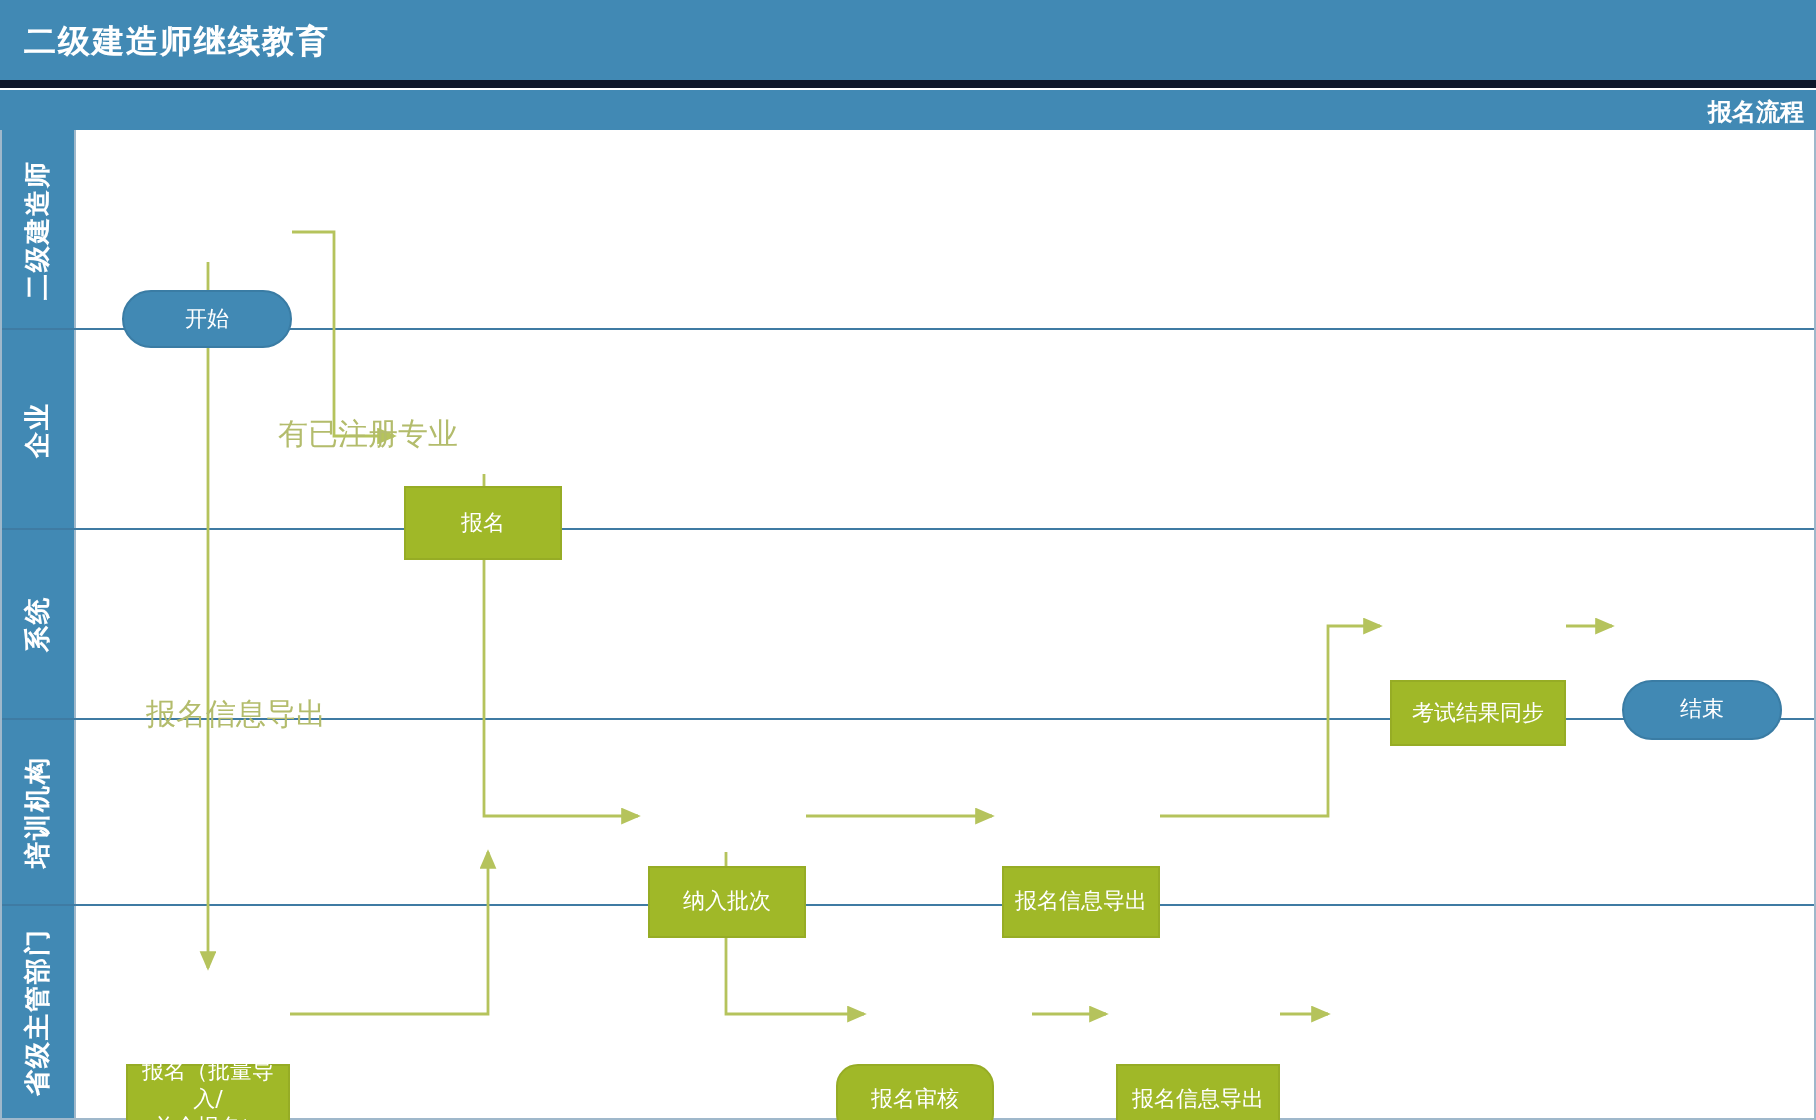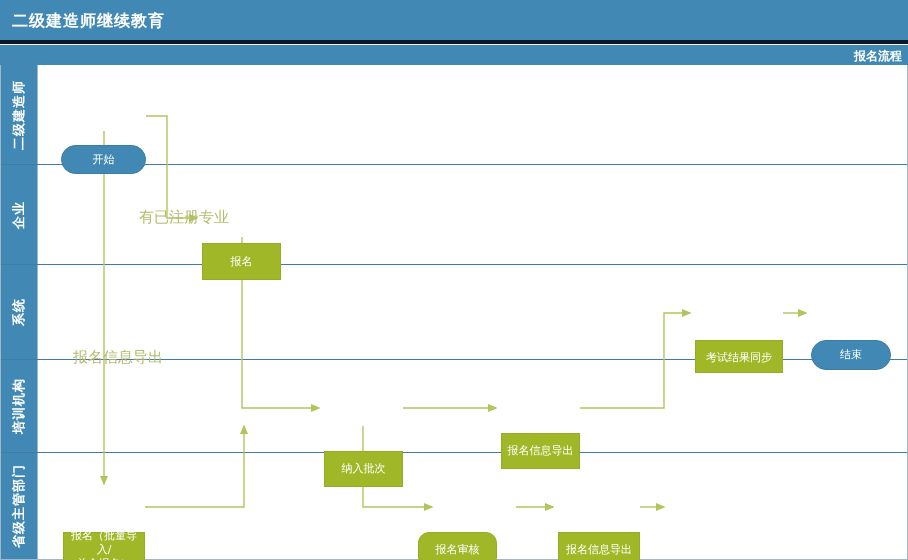--- a/index.html
+++ b/index.html
@@ -219,21 +219,21 @@
           <path d="M 579 343 L 663 343 L 663 248 L 689 248" fill="none" stroke="#b5c35c" stroke-width="1.4" marker-end="url(#arrow)"></path>
           <path d="M 639 442 L 663 442" fill="none" stroke="#b5c35c" stroke-width="1.4" marker-end="url(#arrow)"></path>
           <path d="M 782 248 L 805 248" fill="none" stroke="#b5c35c" stroke-width="1.4" marker-end="url(#arrow)"></path>
         </g>
     </svg>
     <div class="nodes" id="nodes-container">
         <div class="node terminator" style="left: 60px; top: 37px; width: 85px; height: 29px;">开始</div>
         <div class="node process" style="left: 201px; top: 135px; width: 79px; height: 37px;">报名</div>
         <div class="node process" style="left: 694px; top: 232px; width: 88px; height: 33px; font-family: Liberation Serif, serif;">考试结果同步</div>
         <div class="node terminator" style="left: 810px; top: 232px; width: 80px; height: 30px; text-align: center;">结束</div>
-        <div class="node process" style="left: 323px; top: 343px; width: 79px; height: 36px;">纳入批次</div>
+        <div class="node process" style="left: 323px; top: 325px; width: 79px; height: 36px;">纳入批次</div>
         <div class="node process" style="left: 500px; top: 325px; width: 79px; height: 36px;">报名信息导出</div>
         <div class="node process" style="left: 62px; top: 424px; width: 82px; height: 36px;">报名（批量导入/
 单个报名）</div>
         <div class="node process" style="left: 417px; top: 424px; width: 79px; height: 36px; border-radius: 11px;">报名审核</div>
         <div class="node process" style="left: 557px; top: 424px; width: 82px; height: 36px;">报名信息导出</div>
         <div class="edge-label" style="left: 138px; top: 100px;">有已注册专业</div>
         <div class="edge-label" style="left: 72px; top: 240px;">报名信息导出</div>
       </div>
   </div>
 

